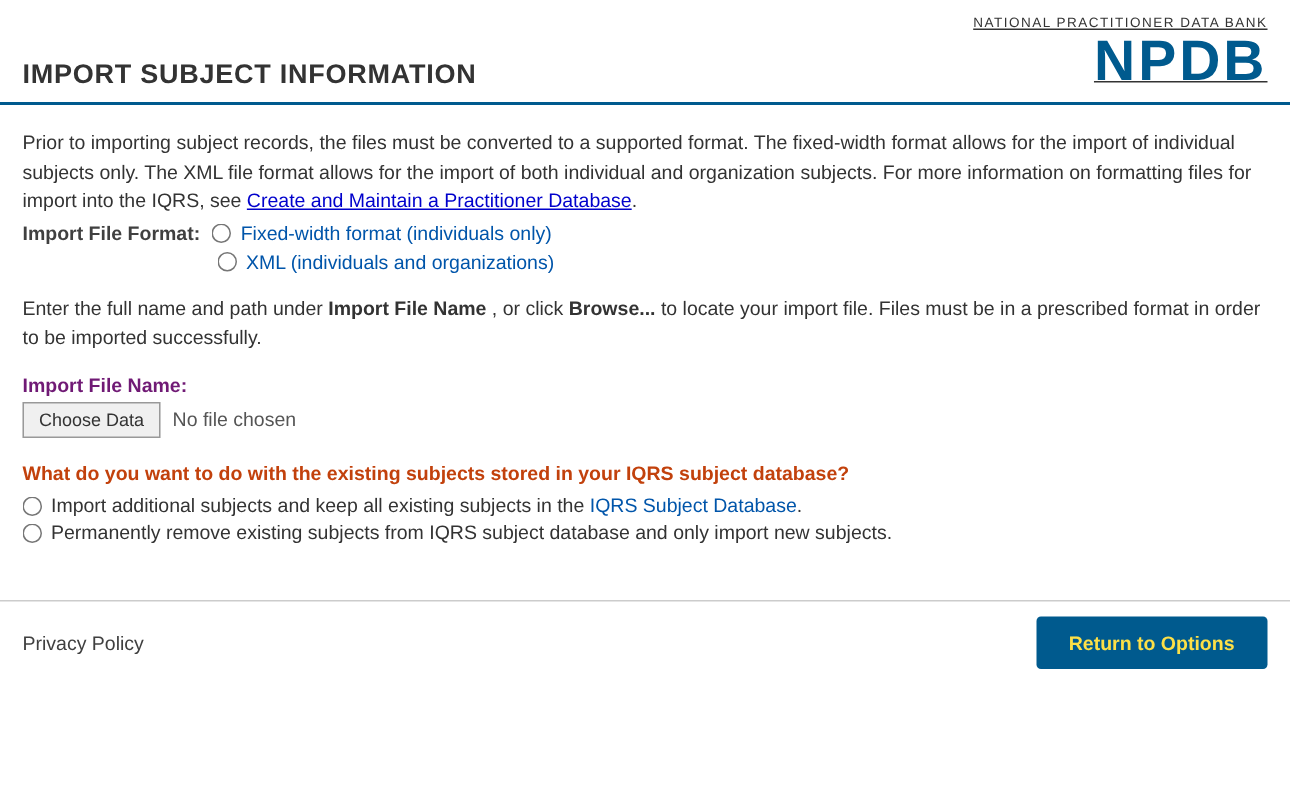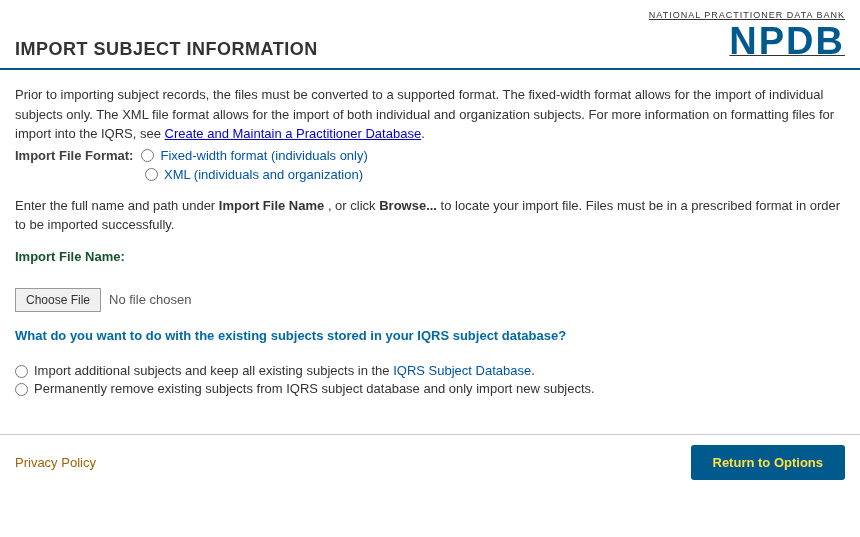--- a/index.html
+++ b/index.html
@@ -97,22 +97,22 @@
       margin-bottom: 14px;
       line-height: 1.5;
     }
 
     
     .file-section {
       margin-bottom: 16px;
     }
     .file-label {
       font-weight: bold;
-      color: #14532d;
-      margin-bottom: 24px;
+      color: #701a75;
+      margin-bottom: 4px;
       display: block;
     }
     .file-input-row {
       display: flex;
       align-items: center;
       gap: 8px;
     }
     .choose-file-btn {
       padding: 4px 10px;
       font-size: 12px;
@@ -125,22 +125,22 @@
       color: #555;
       font-size: 13px;
     }
 
     
     .existing-section {
       margin-bottom: 18px;
     }
     .existing-question {
       font-weight: bold;
-      color: #0369a1;
-      margin-bottom: 20px;
+      color: #c2410c;
+      margin-bottom: 6px;
     }
     .existing-option {
       display: flex;
       align-items: flex-start;
       margin-bottom: 3px;
       font-size: 13px;
       color: #333;
     }
     .existing-option input[type="radio"] {
       margin-right: 6px;
@@ -167,21 +167,21 @@
     
     .footer {
       border-top: 1px solid #ccc;
       display: flex;
       align-items: center;
       justify-content: space-between;
       padding: 10px 15px;
       margin-top: 10px;
     }
     .footer a {
-      color: #a16207;
+      color: #404040;
       text-decoration: none;
       font-size: 13px;
     }
     .return-btn {
       background: #005a8e;
       color: #fde047;
       border: none;
       padding: 10px 22px;
       font-size: 13px;
       font-weight: bold;
@@ -209,34 +209,34 @@
 
   
   <div class="format-section">
     <div class="format-row">
       <span class="section-label" style="margin-right:8px;">Import File Format:</span>
       <input type="radio" name="fileformat" style="">
       <span class="format-option-text">Fixed-width format (individuals only)</span>
     </div>
     <div class="format-row-indent">
       <input type="radio" name="fileformat" style="">
-      <span class="format-option-text">XML (individuals and organization)</span>
+      <span class="format-option-text">XML (individuals and organizations)</span>
     </div>
   </div>
 
   
   <p class="description-text">
     Enter the full name and path under <strong>Import File Name</strong> , or click <strong>Browse...</strong> to locate your import file. Files must be in a prescribed format in order to be imported successfully.
   </p>
 
   
   <div class="file-section">
     <span class="file-label">Import File Name:</span>
     <div class="file-input-row">
-      <button class="choose-file-btn">Choose File</button>
+      <button class="choose-file-btn">Choose Data</button>
       <span class="no-file-text">No file chosen</span>
     </div>
   </div>
 
   
   <div class="existing-section">
     <div class="existing-question">What do you want to do with the existing subjects stored in your IQRS subject database?</div>
     <div class="existing-option">
       <input type="radio" name="existing" style="">
       <span>

